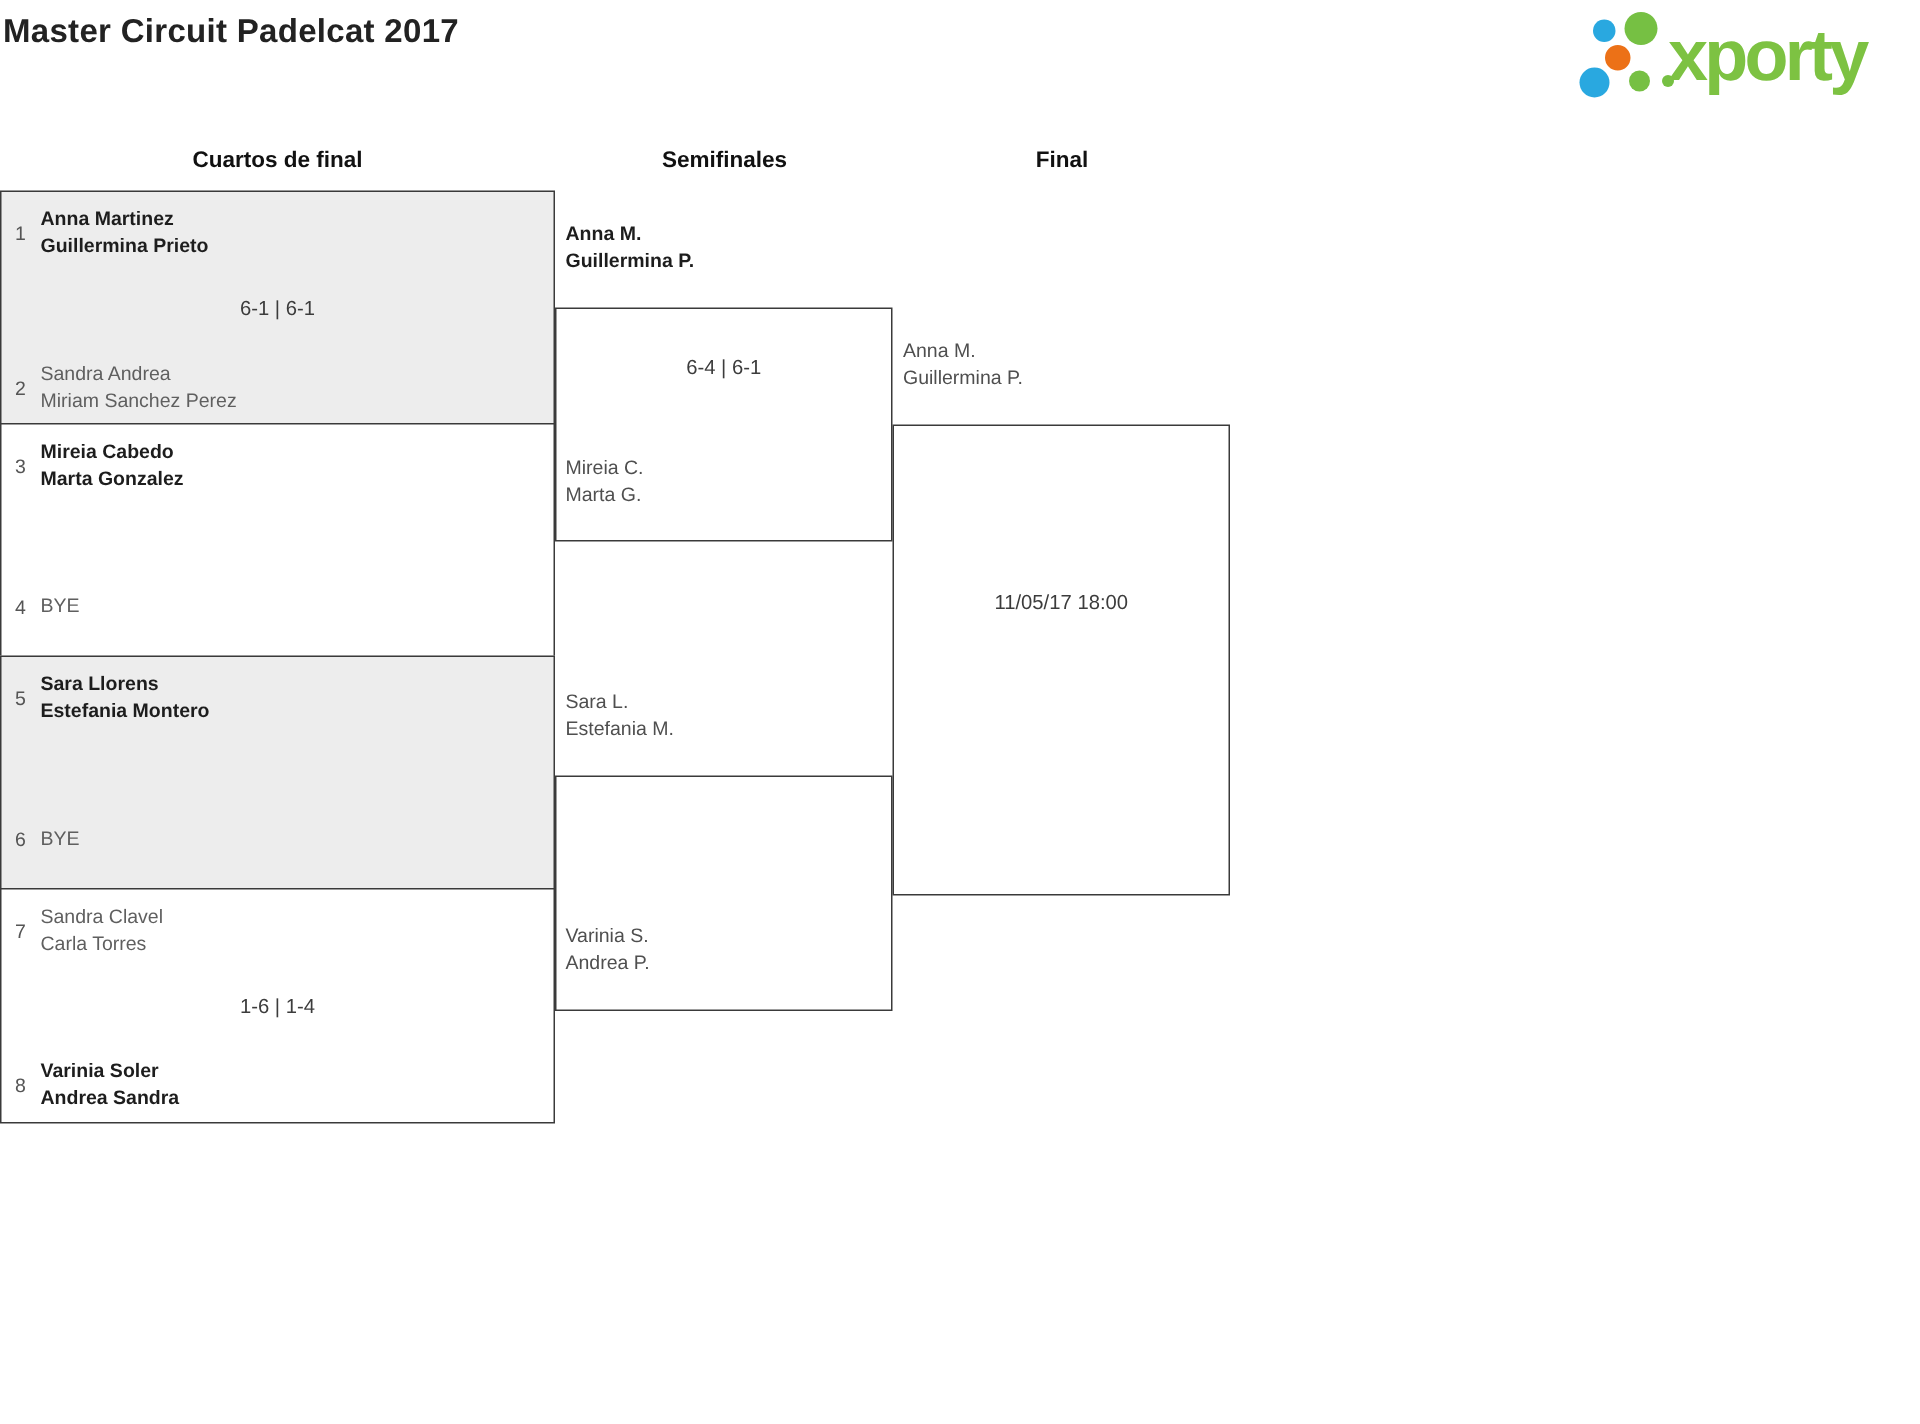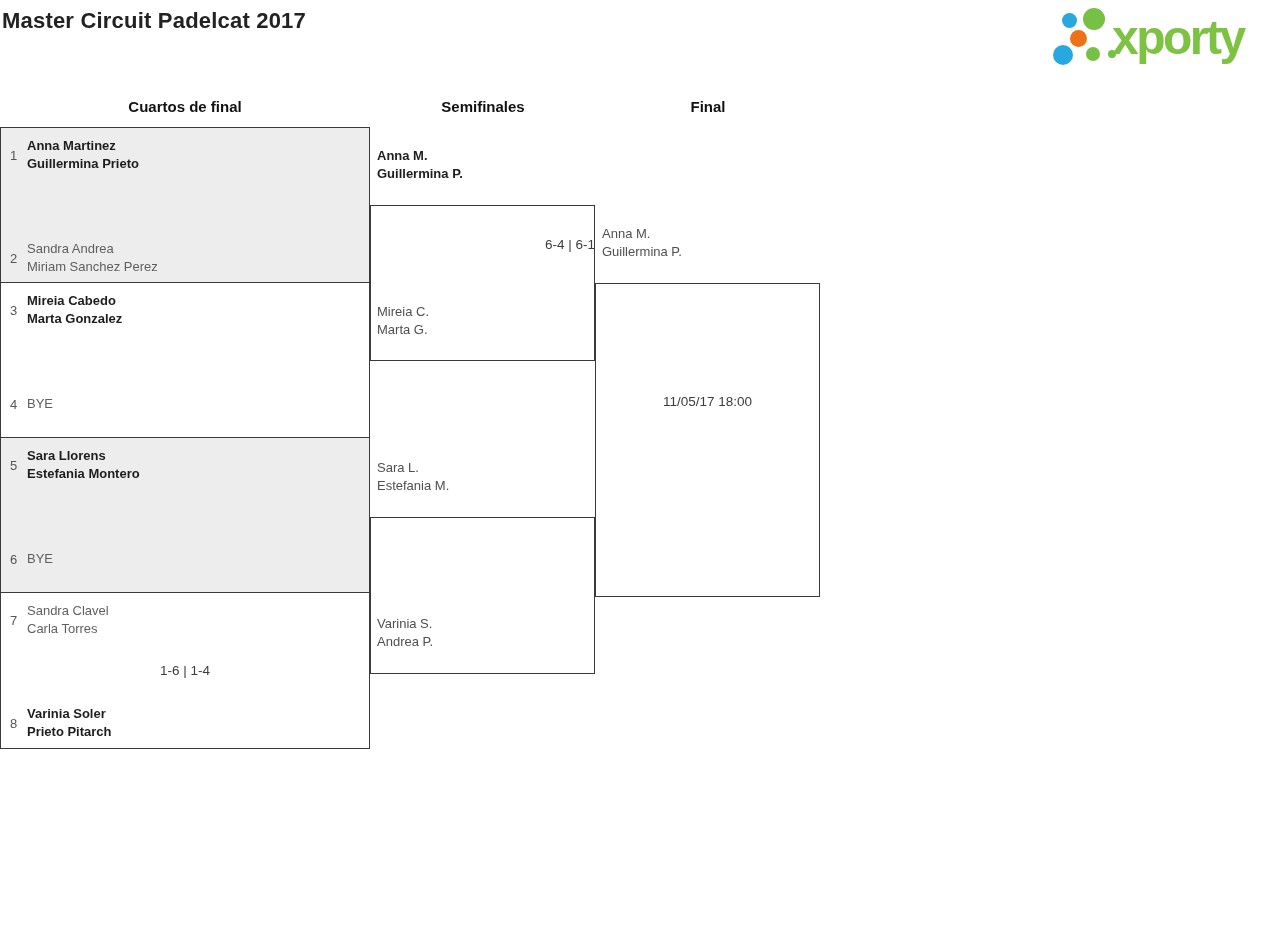--- a/index.html
+++ b/index.html
@@ -52,21 +52,21 @@
   .final-box{left:595px;top:283px;width:225px;height:314px;}
 
   .adv-team{position:absolute;font-size:13px;line-height:18px;color:#4f4f4f;}
   .adv-team.winner{color:#1d1d1d;font-weight:700;}
   .sf1-top{left:377px;top:147px;}
   .sf1-bottom{left:377px;top:303px;}
   .sf2-top{left:377px;top:459px;}
   .sf2-bottom{left:377px;top:615px;}
   .final-top{left:602px;top:225px;}
 
-  .sf-score{position:absolute;left:370px;top:237px;width:225px;text-align:right;
+  .sf-score{position:absolute;left:370px;top:237px;width:225px;text-align:center;
             font-size:13.5px;color:#3c3c3c;}
   .final-date{position:absolute;left:595px;top:394px;width:225px;text-align:center;
               font-size:13.5px;color:#3c3c3c;}
 </style>
 </head>
 <body>
 
 <div class="canvas">
 
   <div class="page-title">
@@ -88,20 +88,21 @@
   <div class="round-header rh-f">Final</div>
 
   <div class="match-box shaded mb-1">
     <div class="team-row pos-top winner">
       <span class="seed">1</span>
       <div class="team-names">
         <div>Anna Martinez</div>
         <div>Guillermina Prieto</div>
       </div>
     </div>
+    <div class="score">6-1 | 6-1</div>
     <div class="team-row pos-bottom">
       <span class="seed">2</span>
       <div class="team-names">
         <div>Sandra Andrea</div>
         <div>Miriam Sanchez Perez</div>
       </div>
     </div>
   </div>
 
   <div class="match-box mb-2">
@@ -146,21 +147,21 @@
       <div class="team-names">
         <div>Sandra Clavel</div>
         <div>Carla Torres</div>
       </div>
     </div>
     <div class="score">1-6 | 1-4</div>
     <div class="team-row pos-bottom winner">
       <span class="seed">8</span>
       <div class="team-names">
         <div>Varinia Soler</div>
-        <div>Prieto Pitarch</div>
+        <div>Andrea Sandra</div>
       </div>
     </div>
   </div>
 
   <div class="adv-team sf1-top winner">
     <div>Anna M.</div>
     <div>Guillermina P.</div>
   </div>
   <div class="bracket-box sf-box-1"></div>
   <div class="sf-score">6-4 | 6-1</div>

